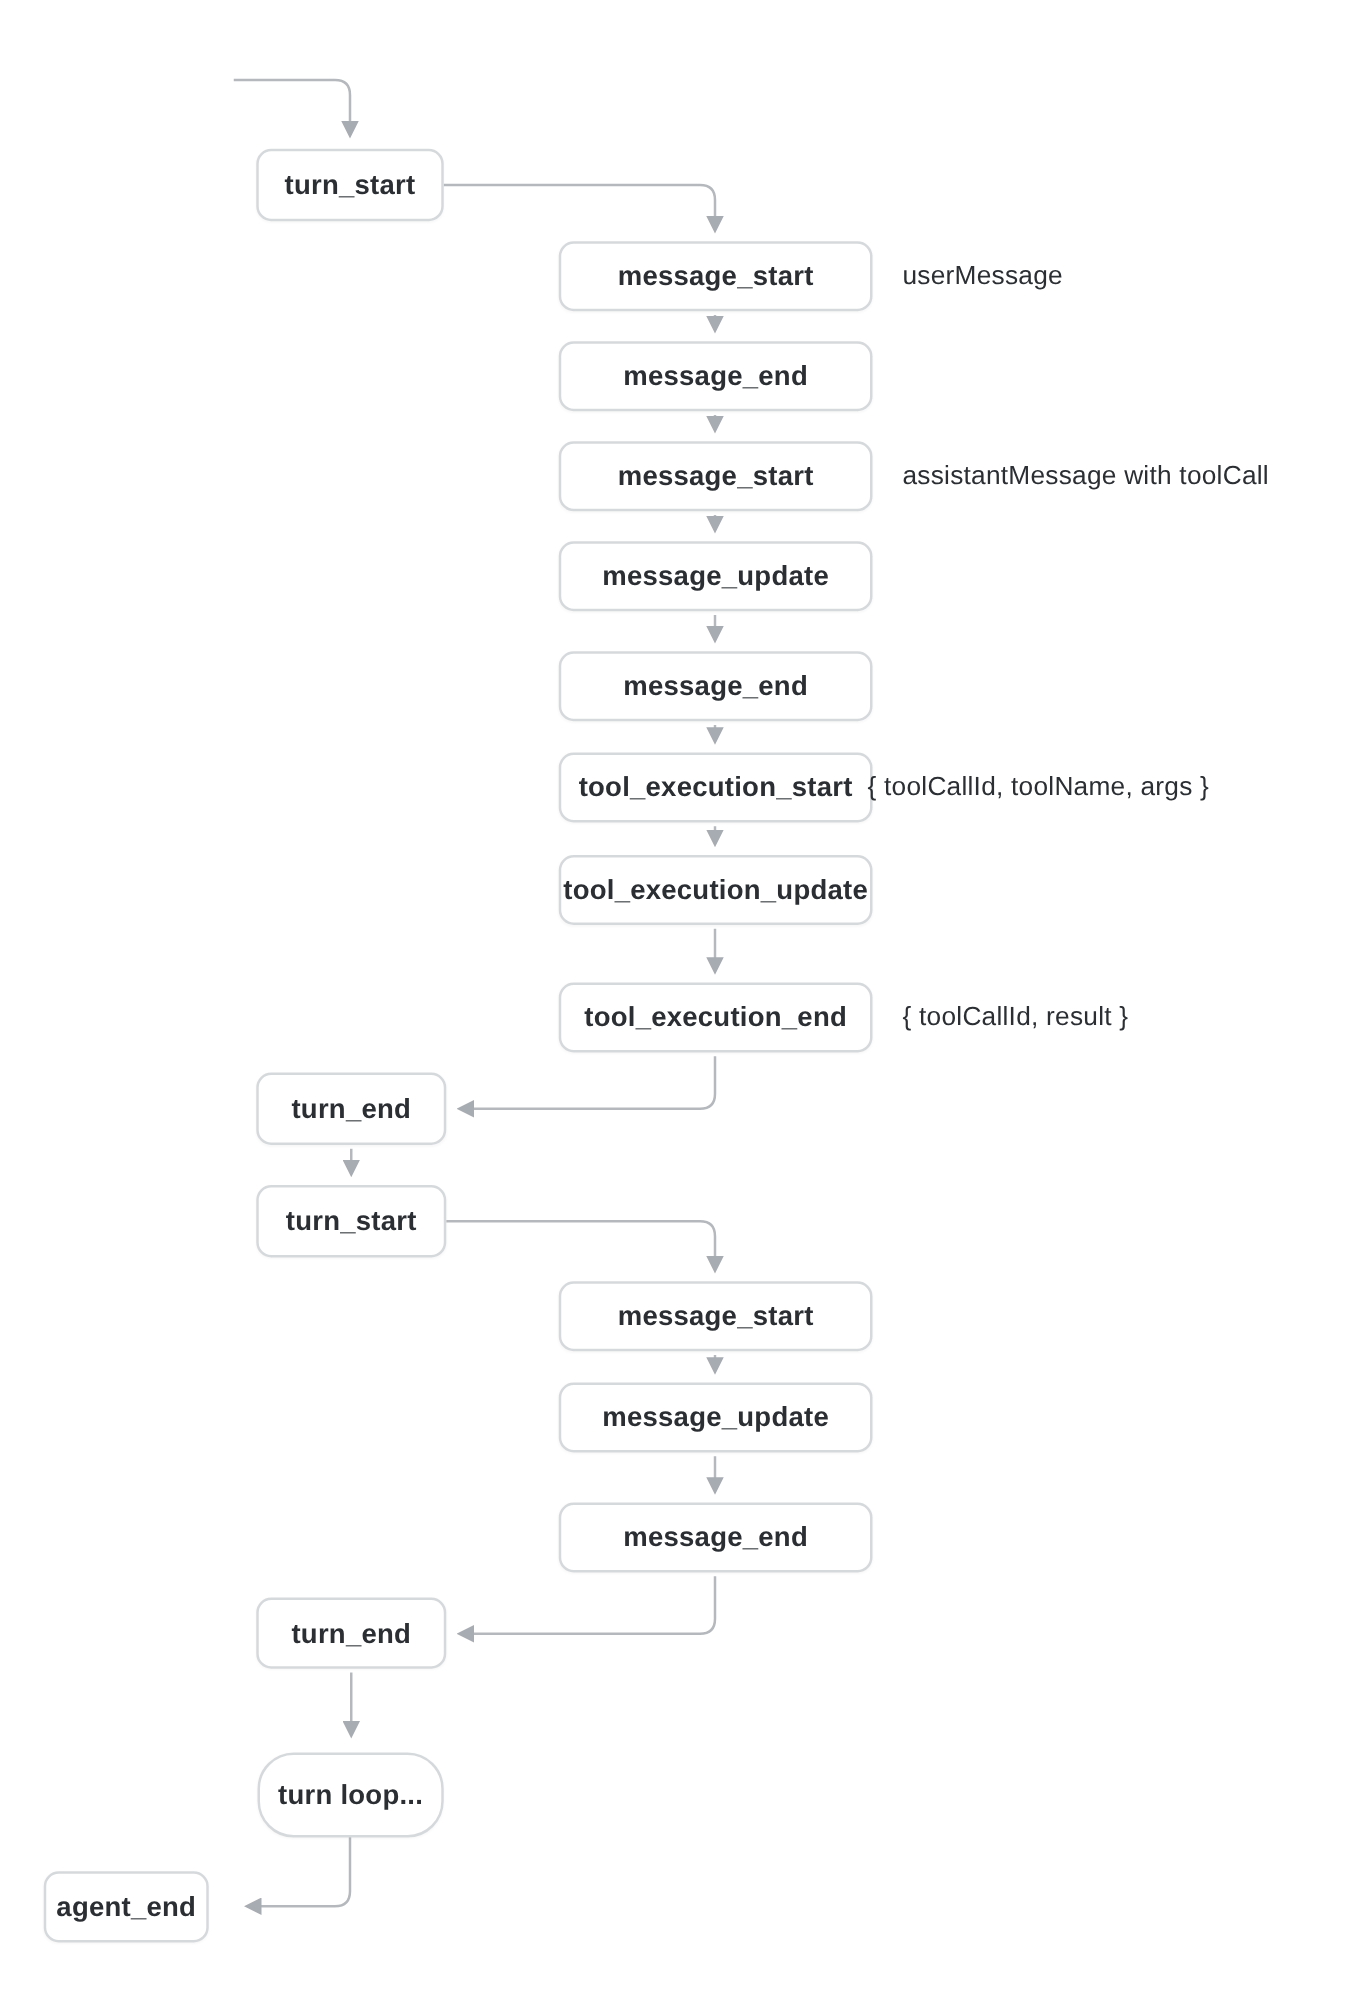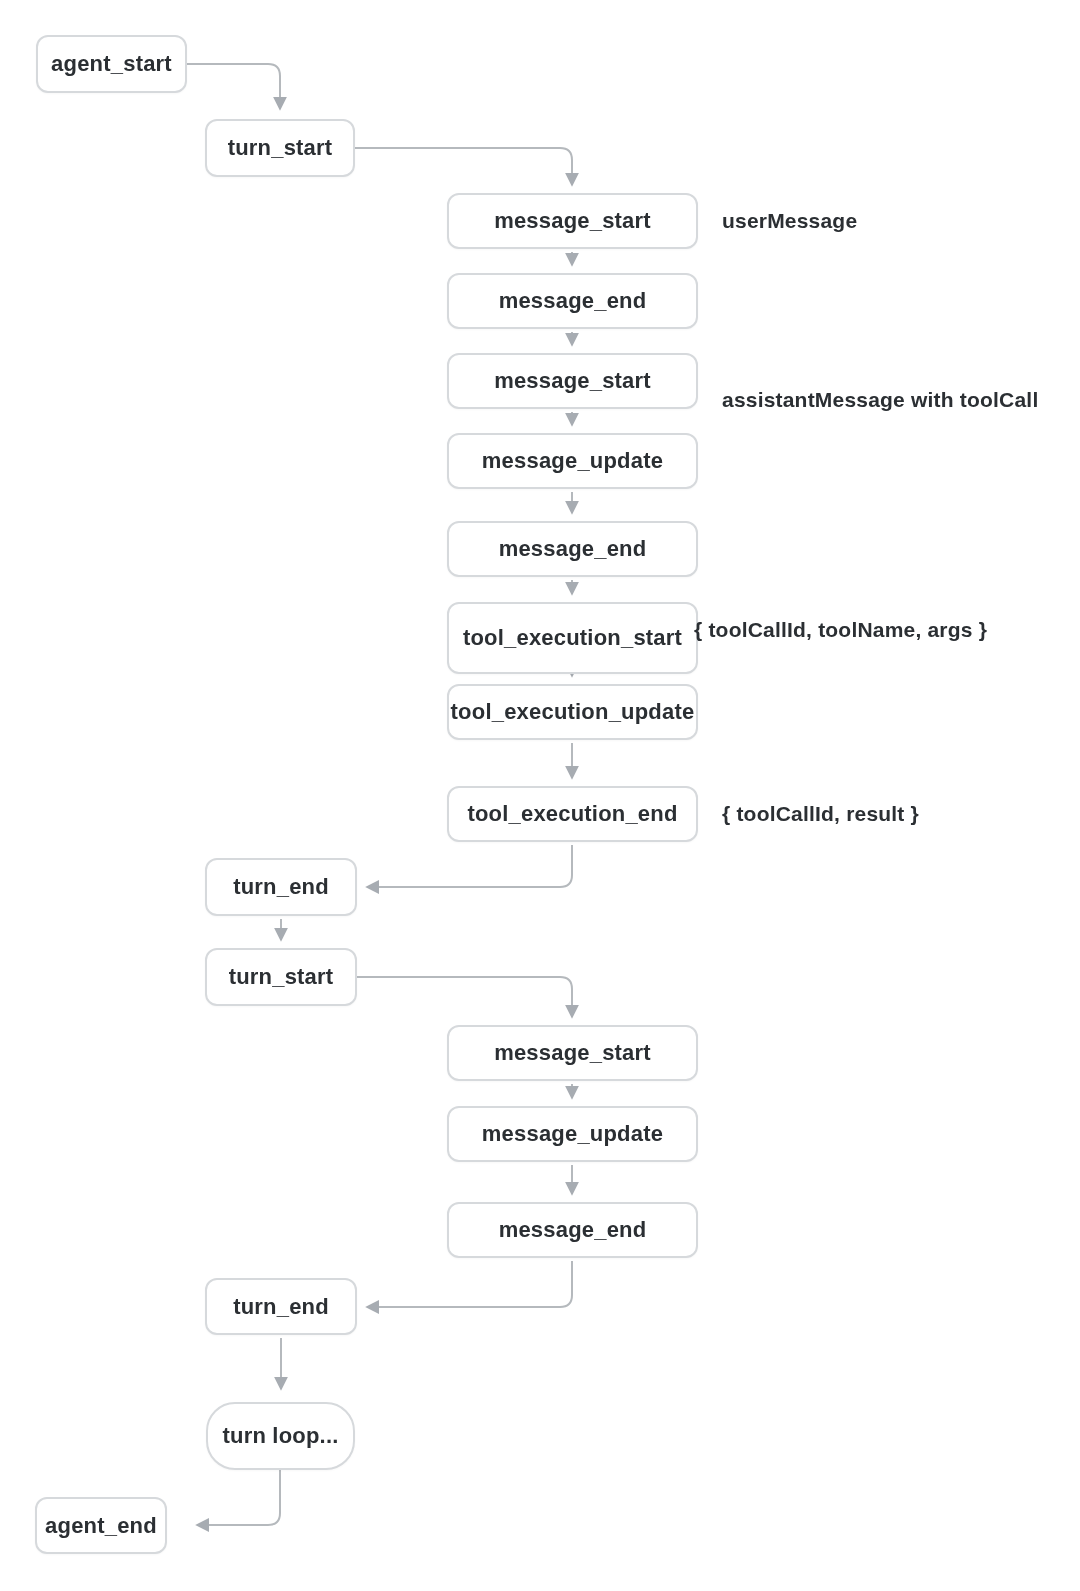--- a/index.html
+++ b/index.html
@@ -44,21 +44,21 @@
     box-shadow:0 1px 2px rgba(0,0,0,0.03);
   }
   .node.pill{
     border-radius:29px;
   }
   .ann{
     position:absolute;
     z-index:1;
     transform:translateY(-50%);
     font-size:21px;
-    font-weight:700;
+    font-weight:400;
     color:var(--text);
     white-space:nowrap;
     letter-spacing:0.2px;
   }
 </style>
 </head>
 <body>
 
 <div class="canvas">
 
@@ -82,35 +82,34 @@
       <path d="M 281 919 V 939"></path>
       <path d="M 357 977 H 560 Q 572 977 572 989 V 1016"></path>
       <path d="M 572 1084 V 1097"></path>
       <path d="M 572 1165 V 1193"></path>
       <path d="M 572 1261 V 1295 Q 572 1307 560 1307 H 368"></path>
       <path d="M 281 1338 V 1388"></path>
       <path d="M 280 1462 V 1513 Q 280 1525 268 1525 H 198"></path>
     </g>
   </svg>
 
-  <div class="node" style="left:36px;  top:35px;   width:151px; height:58px">agent_start</div>
 
   <div class="node" style="left:205px; top:119px;  width:150px; height:58px">turn_start</div>
 
   <div class="node" style="left:447px; top:193px;  width:251px; height:56px">message_start</div>
 
   <div class="node" style="left:447px; top:273px;  width:251px; height:56px">message_end</div>
 
   <div class="node" style="left:447px; top:353px;  width:251px; height:56px">message_start</div>
 
   <div class="node" style="left:447px; top:433px;  width:251px; height:56px">message_update</div>
 
   <div class="node" style="left:447px; top:521px;  width:251px; height:56px">message_end</div>
 
-  <div class="node" style="left:447px; top:602px;  width:251px; height:72px">tool_execution_start</div>
+  <div class="node" style="left:447px; top:602px;  width:251px; height:56px">tool_execution_start</div>
 
   <div class="node" style="left:447px; top:684px;  width:251px; height:56px">tool_execution_update</div>
 
   <div class="node" style="left:447px; top:786px;  width:251px; height:56px">tool_execution_end</div>
 
   <div class="node" style="left:205px; top:858px;  width:152px; height:58px">turn_end</div>
 
   <div class="node" style="left:205px; top:948px;  width:152px; height:58px">turn_start</div>
 
   <div class="node" style="left:447px; top:1025px; width:251px; height:56px">message_start</div>
@@ -120,20 +119,20 @@
   <div class="node" style="left:447px; top:1202px; width:251px; height:56px">message_end</div>
 
   <div class="node" style="left:205px; top:1278px; width:152px; height:57px">turn_end</div>
 
   <div class="node pill" style="left:206px; top:1402px; width:149px; height:68px">turn loop...</div>
 
   <div class="node" style="left:35px;  top:1497px; width:132px; height:57px">agent_end</div>
 
   <div class="ann" style="left:722px; top:221px">userMessage</div>
 
-  <div class="ann" style="left:722px; top:400px">assistantMessage with toolCall</div>
+  <div class="ann" style="left:722px; top:381px">assistantMessage with toolCall</div>
 
   <div class="ann" style="left:694px; top:630px">{ toolCallId, toolName, args }</div>
 
   <div class="ann" style="left:722px; top:814px">{ toolCallId, result }</div>
 
 
 </div>
 
 </body></html>

